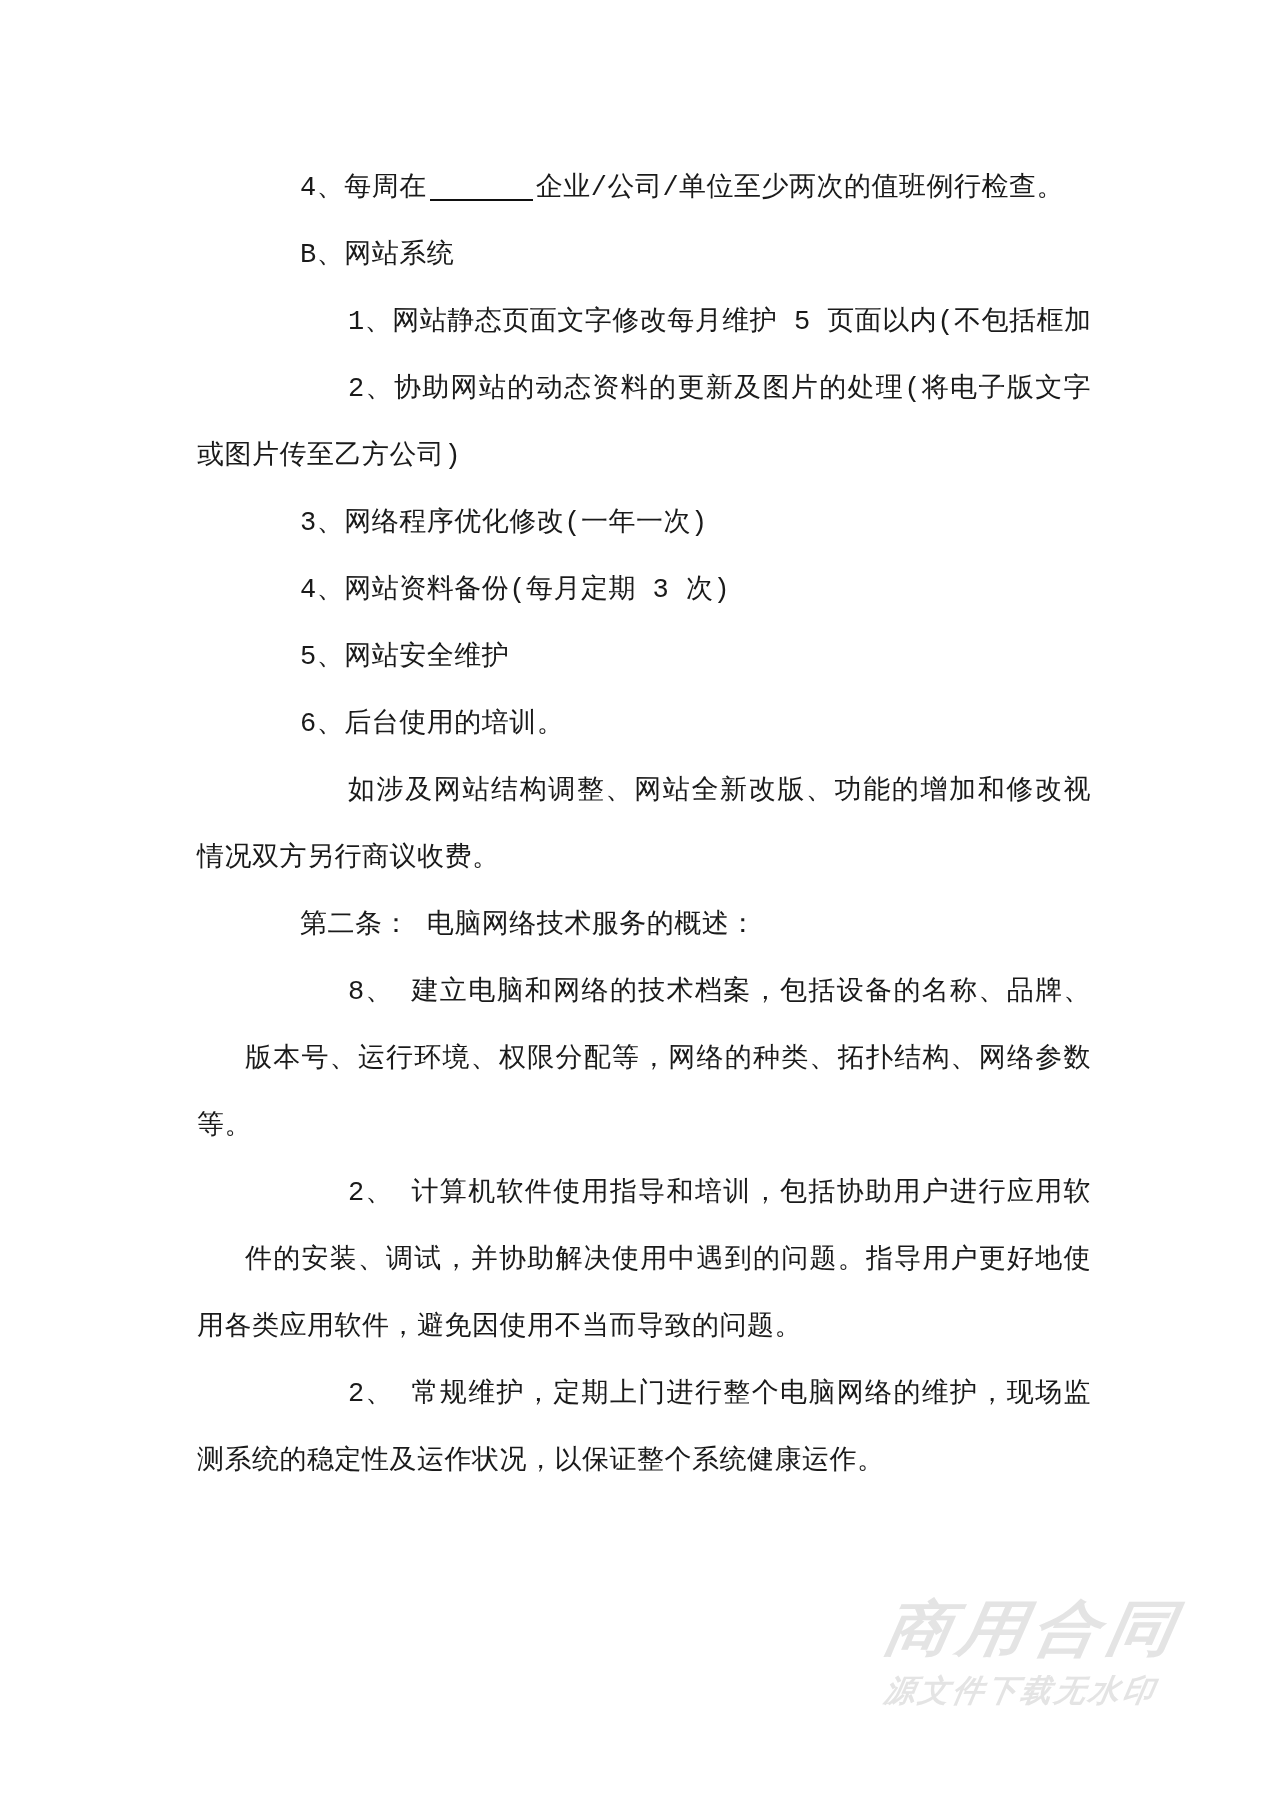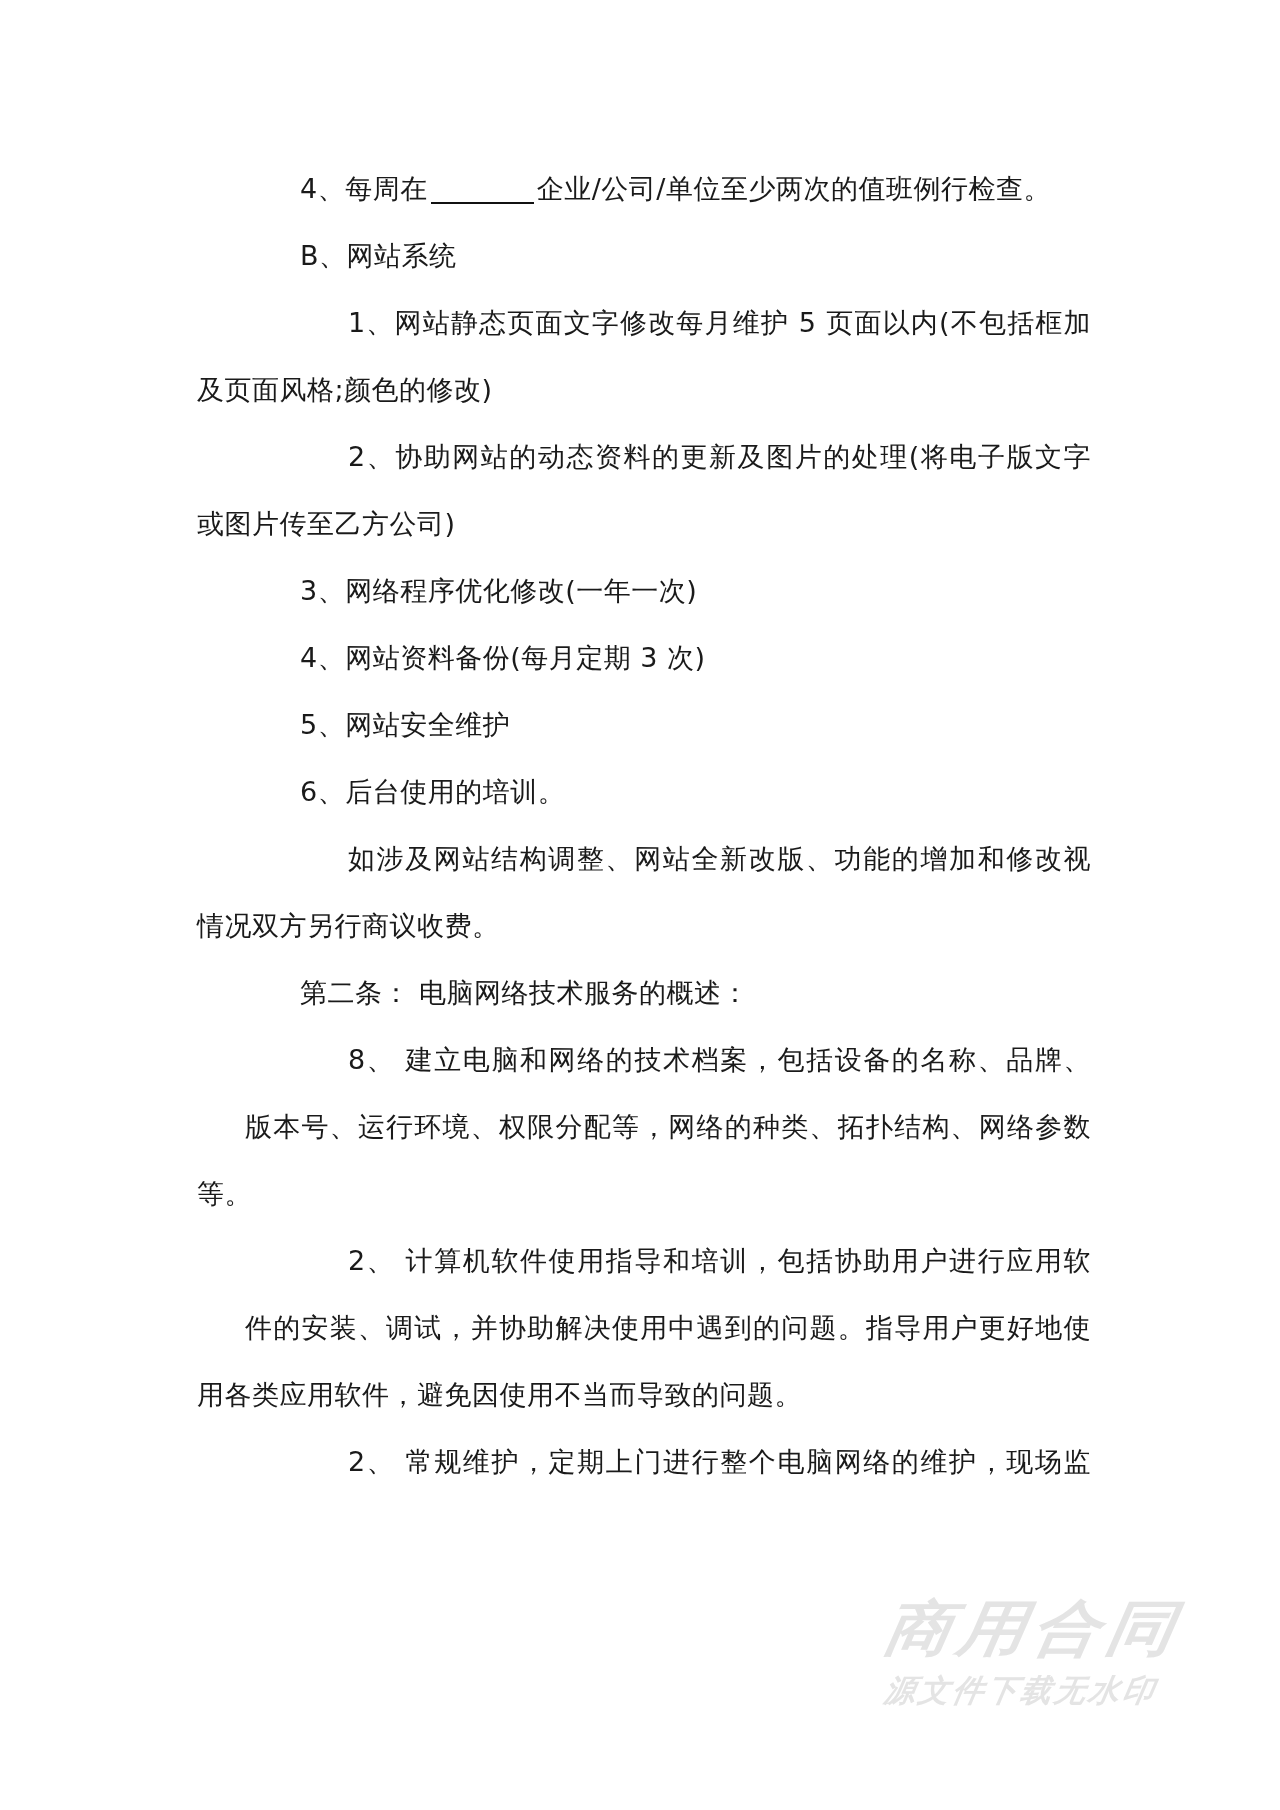--- a/index.html
+++ b/index.html
@@ -21,20 +21,21 @@
     top: 0;
     width: 1280px;
     height: 1810px;
     background: #ffffff;
   }
   .body-text {
     position: absolute;
     left: 197px;
     top: 155px;
     width: 894px;
+    font-family: Liberation Mono, monospace;
   }
   .line {
     height: 67px;
     line-height: 67px;
     font-size: 27px;
     white-space: nowrap;
     letter-spacing: 0.5px;
   }
   .line.indent {
     padding-left: 103px;
@@ -89,21 +90,20 @@
 <div class="page">
   <div class="body-text">
 
     <div class="line indent">
       <span>4、每周在</span><span class="blank"></span><span>企业/公司/单位至少两次的值班例行检查。</span>
     </div>
 
     <div class="line indent">B、网站系统</div>
 
     <div class="line indent full">1、网站静态页面文字修改每月维护 5 页面以内(不包括框加</div>
-    <div class="line">及页面风格;颜色的修改)</div>
 
     <div class="line indent full">2、协助网站的动态资料的更新及图片的处理(将电子版文字</div>
     <div class="line">或图片传至乙方公司)</div>
 
     <div class="line indent">3、网络程序优化修改(一年一次)</div>
     <div class="line indent">4、网站资料备份(每月定期 3 次)</div>
     <div class="line indent">5、网站安全维护</div>
     <div class="line indent">6、后台使用的培训。</div>
 
     <div class="line indent full">如涉及网站结构调整、网站全新改版、功能的增加和修改视</div>
@@ -113,20 +113,21 @@
 
     <div class="line indent full">8、 建立电脑和网络的技术档案，包括设备的名称、品牌、</div>
     <div class="line full">版本号、运行环境、权限分配等，网络的种类、拓扑结构、网络参数</div>
     <div class="line">等。</div>
 
     <div class="line indent full">2、 计算机软件使用指导和培训，包括协助用户进行应用软</div>
     <div class="line full">件的安装、调试，并协助解决使用中遇到的问题。指导用户更好地使</div>
     <div class="line">用各类应用软件，避免因使用不当而导致的问题。</div>
 
     <div class="line indent full">2、 常规维护，定期上门进行整个电脑网络的维护，现场监</div>
+    <div class="line">测系统的稳定性及运作状况，以保证整个系统健康运作。</div>
 
   </div>
 
   <div class="watermark">
     <span class="wm-title">商用合同</span>
     <span class="wm-sub">源文件下载无水印</span>
   </div>
 </div>
 
 </body></html>

